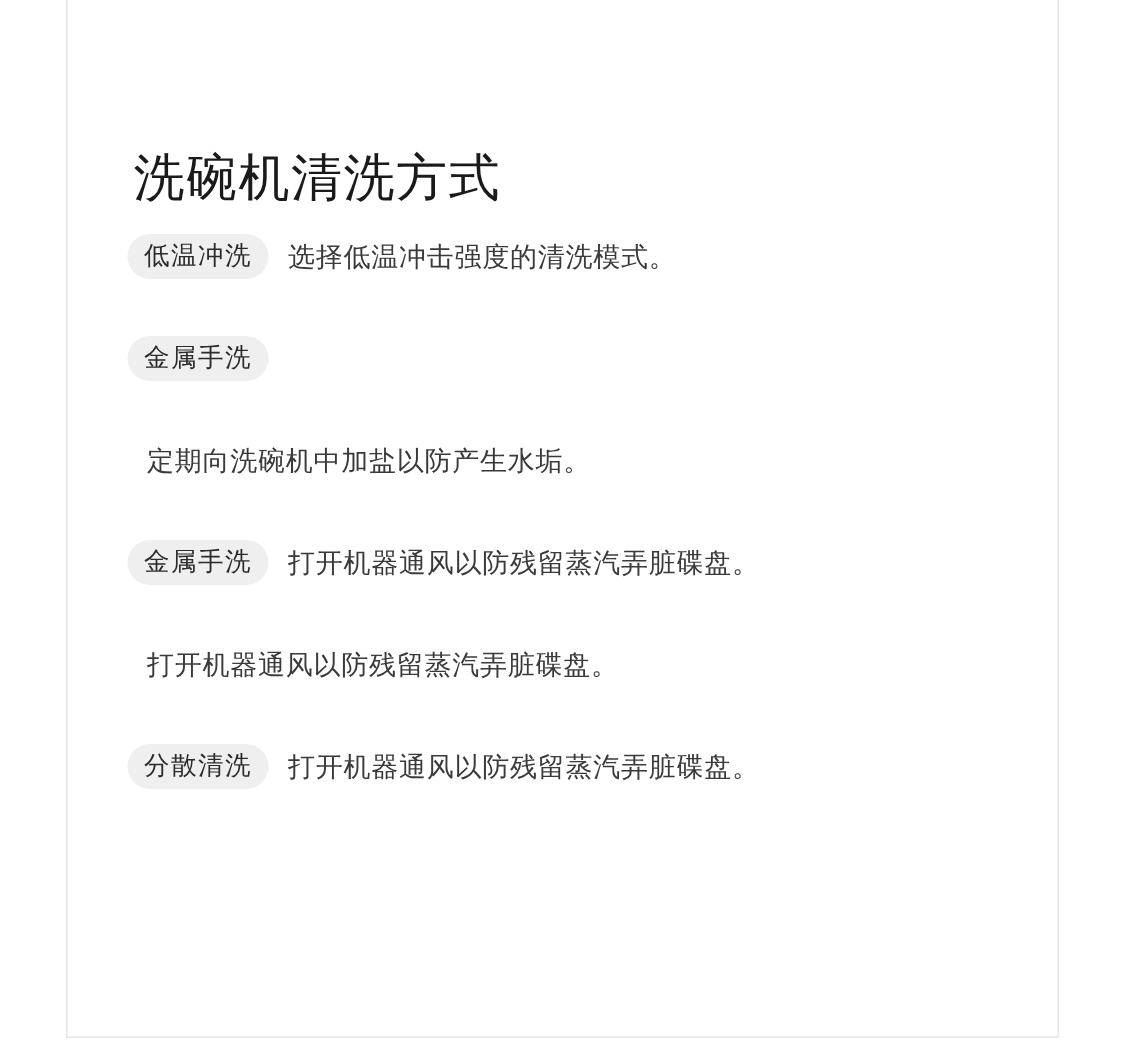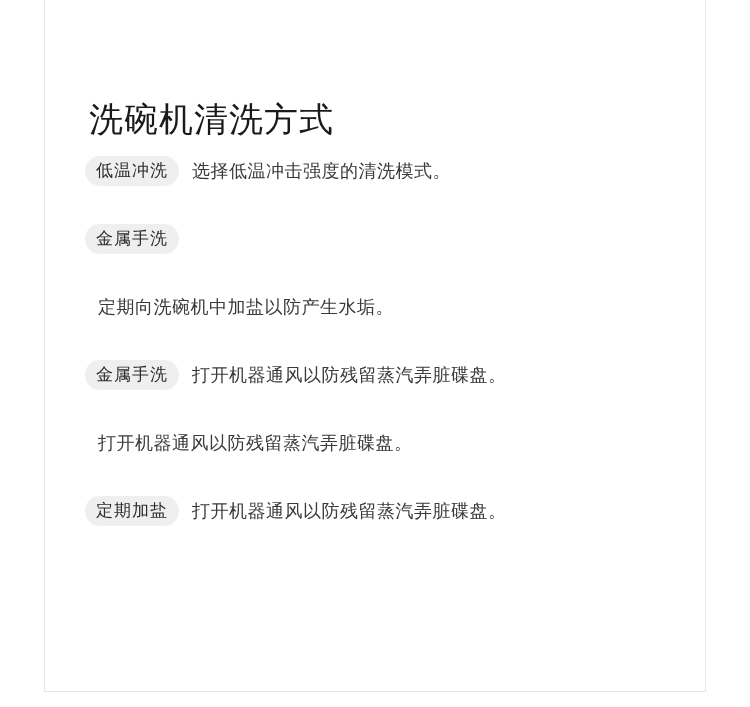--- a/index.html
+++ b/index.html
@@ -102,19 +102,19 @@
       <div class="row">
         <span class="tag">金属手洗</span>
         <span class="desc">打开机器通风以防残留蒸汽弄脏碟盘。</span>
       </div>
 
       <div class="row">
         <span class="desc">打开机器通风以防残留蒸汽弄脏碟盘。</span>
       </div>
 
       <div class="row">
-        <span class="tag">定期加盐</span>
+        <span class="tag">分散清洗</span>
         <span class="desc">打开机器通风以防残留蒸汽弄脏碟盘。</span>
       </div>
 
     </div>
   </div>
 </div>
 
 </body></html>

